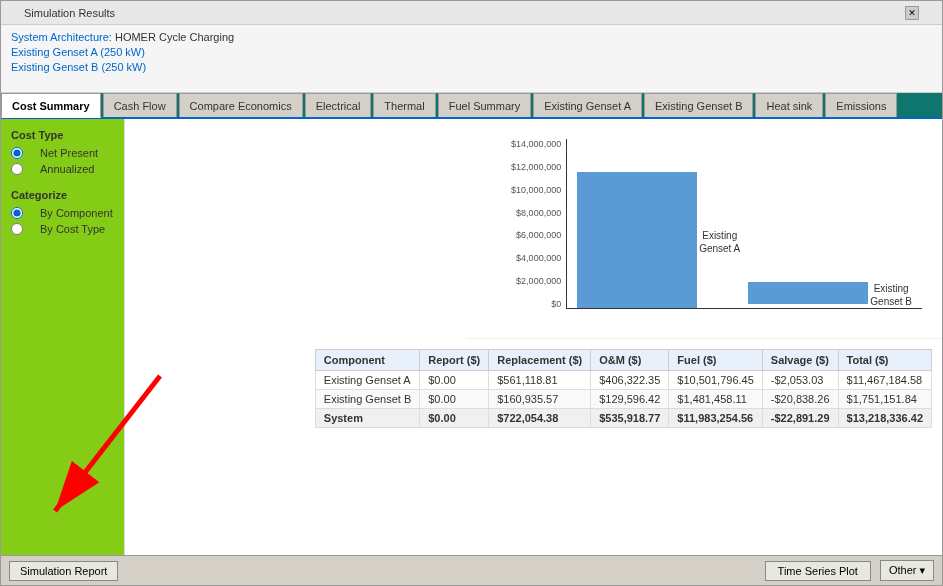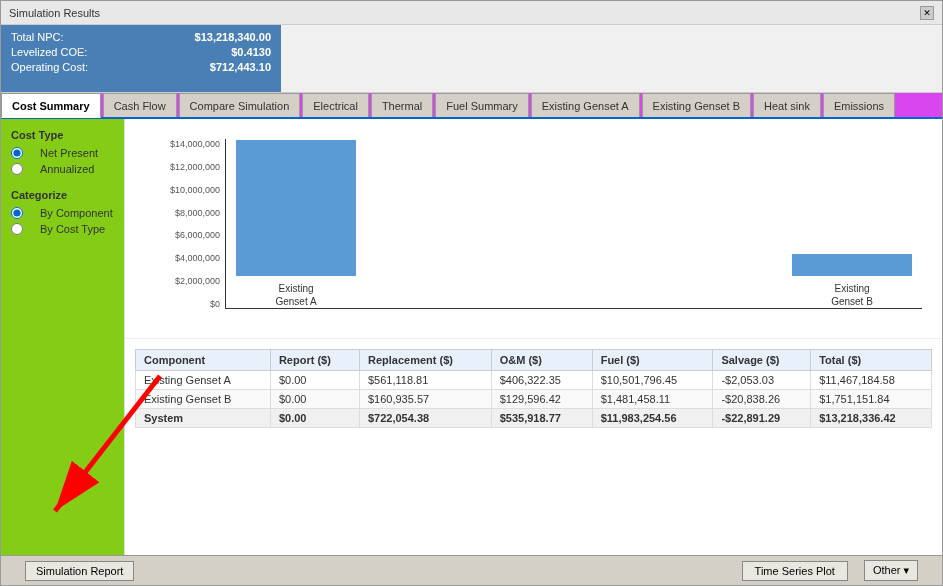--- a/index.html
+++ b/index.html
@@ -1,105 +1,103 @@
 <!DOCTYPE html>
 <html><head>
   <meta charset="utf-8">
   <style>
     * { box-sizing: border-box; margin: 0; padding: 0; }
     body { font-family: Arial, sans-serif; font-size: 11px; background: #f0f0f0; width: 943px; height: 586px; overflow: hidden; }
 
     .window { width: 943px; height: 586px; background: #f0f0f0; border: 1px solid #999; display: flex; flex-direction: column; }
 
-    .title-bar { background: #e8e8e8; border-bottom: 1px solid #ccc; padding: 4px 8px; display: flex; align-items: center; justify-content: space-between; height: 24px; }
+    .title-bar { background: #e8e8e8; border-bottom: 1px solid #ccc; padding: 4px 23px; display: flex; align-items: center; justify-content: space-between; height: 24px; }
     .title-bar-text { font-size: 11px; color: #333; }
     .title-bar-close { width: 14px; height: 14px; background: #ccc; border: 1px solid #999; font-size: 9px; display: flex; align-items: center; justify-content: center; cursor: pointer; }
 
     .info-panel { display: flex; height: 68px; border-bottom: 1px solid #ccc; }
     .info-left { flex: 1; padding: 6px 10px; background: #f5f5f5; }
     .info-left .row { margin-bottom: 3px; font-size: 11px; color: #333; }
     .info-left .label { color: #0066cc; }
     .info-middle { width: 200px; padding: 6px 10px; background: #f5f5f5; border-left: 1px solid #ddd; }
     .info-middle .row { margin-bottom: 3px; font-size: 11px; }
     .info-right { width: 280px; background: #4a7fb5; padding: 6px 10px; color: white; }
     .info-right .row { display: flex; justify-content: space-between; margin-bottom: 3px; font-size: 11px; }
     .info-right .value { font-weight: bold; }
 
-    .tabs { display: flex; background: #d946ef; border-bottom: 2px solid #0066cc; height: 26px; }
+    .tabs { display: flex; background: #0f766e; border-bottom: 2px solid #0066cc; height: 26px; }
     .tab { padding: 4px 10px; font-size: 11px; cursor: pointer; border: 1px solid #999; border-bottom: none; background: #d4d0c8; color: #333; margin-right: 2px; display: flex; align-items: center; }
     .tab.active { background: white; border-bottom: 1px solid white; color: #000; font-weight: bold; margin-bottom: -1px; }
 
     .content { display: flex; flex: 1; overflow: hidden; }
 
     .left-panel { width: 124px; padding: 10px; background: #84cc16; border-right: 1px solid #ddd; flex-shrink: 0; }
     .panel-section { margin-bottom: 14px; }
     .panel-section-title { font-size: 11px; font-weight: bold; margin-bottom: 6px; color: #333; }
     .radio-item { display: flex; align-items: center; margin-bottom: 4px; font-size: 11px; color: #333; cursor: pointer; gap: 12px; }
     .radio-item input { margin-right: 5px; width: 12px; height: 12px; accent-color: #0066cc; }
 
-    .main-area { flex: 1; background: white; overflow: auto; display: flex; flex-direction: column; }
+    .main-area { flex: 1; background: white; overflow: auto; display: flex; flex-direction: column; align-items: flex-end; }
 
     .chart-area { height: 220px; padding: 10px 20px 10px 10px; position: relative; border-bottom: 1px solid #eee; }
 
     .chart-container { display: flex; align-items: flex-end; height: 180px; position: relative; }
     .y-axis { display: flex; flex-direction: column; justify-content: space-between; align-items: flex-end; width: 90px; height: 170px; padding-right: 5px; }
     .y-label { font-size: 9px; color: #555; }
 
     .chart-plot { flex: 1; height: 170px; position: relative; border-left: 1px solid #333; border-bottom: 1px solid #333; }
     .bars-container { display: flex; align-items: flex-end; height: 100%; padding: 0 10px; gap: 4px; }
-    .bar-group { display: flex; flex-direction: column; align-items: center; gap: 2px; }
+    .bar-group { display: flex; flex-direction: row; align-items: center; gap: 2px; }
     .bar { background: #5b9bd5; width: 120px; }
     .bar-label { font-size: 10px; color: #333; text-align: center; margin-top: 4px; line-height: 1.3; }
 
     .bar-spacer { flex: 1; }
 
     .table-area { padding: 10px 10px 10px 10px; }
     table { width: 100%; border-collapse: collapse; font-size: 11px; }
     th { background: #e8f0fb; border: 1px solid #ccc; padding: 4px 8px; text-align: left; font-weight: bold; color: #333; margin-top: 20px; }
     td { border: 1px solid #ddd; padding: 3px 8px; color: #333; }
     tr:nth-child(even) { background: #f9f9f9; }
     .bold-row td { font-weight: bold; background: #f0f0f0; }
 
-    .bottom-bar { height: 30px; background: #d4d0c8; border-top: 1px solid #999; display: flex; align-items: center; justify-content: space-between; padding: 0 24px; }
+    .bottom-bar { height: 30px; background: #d4d0c8; border-top: 1px solid #999; display: flex; align-items: center; justify-content: space-between; padding: 0 8px; }
     .sim-report-btn { background: #e8e8e0; border: 1px solid #888; padding: 3px 10px; font-size: 11px; cursor: pointer; color: #000; }
-    .right-buttons { display: flex; gap: 16px; align-items: center; }
+    .right-buttons { display: flex; gap: 9px; align-items: center; }
     .time-series-btn { background: #e8e8e0; border: 1px solid #888; padding: 3px 12px; font-size: 11px; cursor: pointer; }
     .other-btn { background: #e8e8e0; border: 1px solid #888; padding: 3px 8px; font-size: 11px; cursor: pointer; display: flex; align-items: center; gap: 3px; }
   </style>
 </head>
 <body>
 
 <div class="window">
 
   <div class="title-bar">
     <span class="title-bar-text">Simulation Results</span>
     <div class="title-bar-close">✕</div>
   </div>
 
   <div class="info-panel">
-    <div class="info-right">
+    <div class="info-left">
       <div class="row">
-        <span>Total NPC:</span>
-        <span class="value">$13,218,340.00</span>
+        <span class="label">System Architecture:   </span>
+        <span>HOMER Cycle Charging</span>
       </div>
       <div class="row">
-        <span>Levelized COE:</span>
-        <span class="value">$0.4130</span>
+        <span class="label">Existing Genset A (250 kW)</span>
       </div>
       <div class="row">
-        <span>Operating Cost:</span>
-        <span class="value">$712,443.10</span>
+        <span class="label">Existing Genset B (250 kW)</span>
       </div>
     </div>
   </div>
 
   <div class="tabs">
     <div class="tab active">Cost Summary</div>
     <div class="tab">Cash Flow</div>
-    <div class="tab">Compare Simulation</div>
+    <div class="tab">Compare Economics</div>
     <div class="tab">Electrical</div>
     <div class="tab">Thermal</div>
     <div class="tab">Fuel Summary</div>
     <div class="tab">Existing Genset A</div>
     <div class="tab">Existing Genset B</div>
     <div class="tab">Heat sink</div>
     <div class="tab">Emissions</div>
   </div>
 
   <div class="content">

